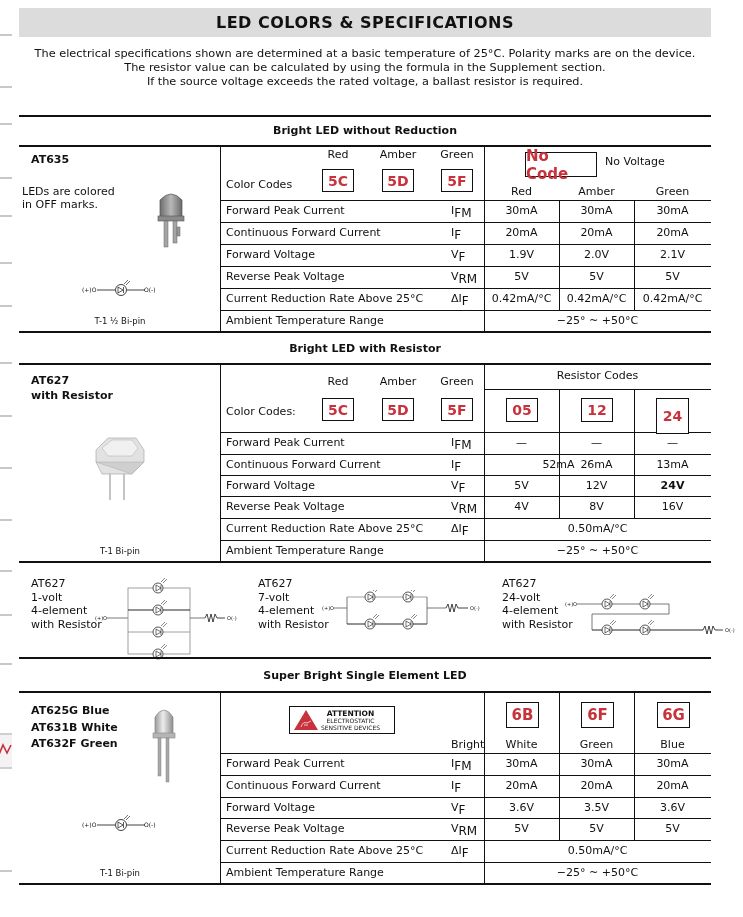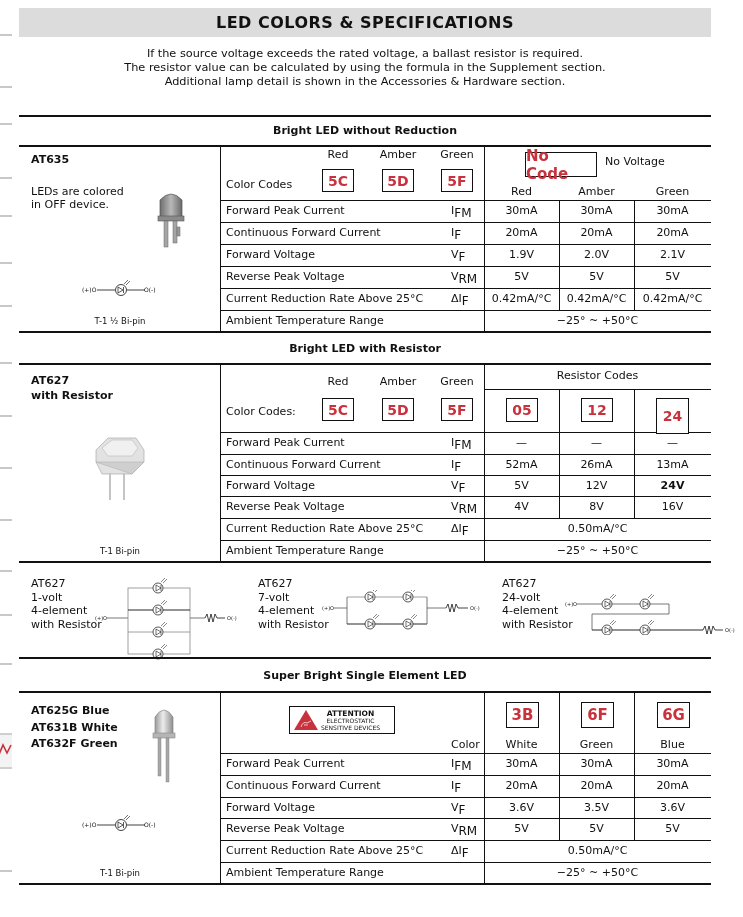--- a/index.html
+++ b/index.html
@@ -54,44 +54,44 @@
   <svg width="12" height="32" style="position:absolute;left:0;top:0">
     <polyline points="-2,22 3,10 7,18 11,10" fill="none" stroke="#c8323c" stroke-width="1.6"></polyline>
   </svg>
 </div>
 
 <div class="title-bar">
   <span>LED COLORS &amp; SPECIFICATIONS</span>
 </div>
 
 <div class="intro">
+  <div>The electrical specifications shown are determined at a basic temperature of 25°C.  Polarity marks are on the device.</div>
+  <div>The resistor value can be calculated by using the formula in the Supplement section.</div>
   <div>If the source voltage exceeds the rated voltage, a ballast resistor is required.</div>
-  <div>The resistor value can be calculated by using the formula in the Supplement section.</div>
-  <div>Additional lamp detail is shown in the Accessories &amp; Hardware section.</div>
 </div>
 
 <div class="hr" style="top:115px"></div>
 <div class="section-title" style="top:124px">Bright LED without Reduction</div>
 <div class="hr" style="top:145px"></div>
 <div class="hr" style="top:331px"></div>
 <div class="vr" style="left:220px;top:145px;height:186px"></div>
 <div class="vr" style="left:484px;top:145px;height:186px"></div>
 <div class="vr" style="left:559px;top:200px;height:110px"></div>
 <div class="vr" style="left:634px;top:200px;height:110px"></div>
 <div class="hl" style="left:220px;width:491px;top:200px"></div>
 <div class="hl" style="left:220px;width:491px;top:222px"></div>
 <div class="hl" style="left:220px;width:491px;top:244px"></div>
 <div class="hl" style="left:220px;width:491px;top:266px"></div>
 <div class="hl" style="left:220px;width:491px;top:288px"></div>
 <div class="hl" style="left:220px;width:491px;top:310px"></div>
 
 <div class="prod" style="left:31px;top:152px">AT635</div>
-<div class="note" style="left:31px;top:185px">
+<div class="note" style="left:22px;top:185px">
   <div>LEDs are colored</div>
-  <div>in OFF device.</div>
+  <div>in OFF marks.</div>
 </div>
 <svg class="abs" style="left:155px;top:190px" width="32" height="60">
   <defs>
       <linearGradient id="g1" x1="0" x2="1">
         <stop offset="0" stop-color="#6e6e6e"></stop>
         <stop offset="0.5" stop-color="#b8b8b8"></stop>
         <stop offset="1" stop-color="#6a6a6a"></stop>
       </linearGradient>
     </defs>
   <path d="M5,28 L5,10 Q16,-2 27,10 L27,28 Z" fill="url(#g1)" stroke="#555" stroke-width="0.7"></path>
@@ -199,21 +199,21 @@
 <div class="code" style="left:656px;top:398px;width:33px;height:36px">24</div>
 
 <div id="s2rows">
     <div class="rowlabel" style="left: 226px; top: 436px;">Forward Peak Current</div>
     <div class="sym" style="left: 451px; top: 436px;"><span>I</span><sub>FM</sub></div>
     <div class="cell" style="left: 484px; width: 75px; top: 436px;">—</div>
     <div class="cell" style="left: 559px; width: 75px; top: 436px;">—</div>
     <div class="cell" style="left: 634px; width: 77px; top: 436px;">—</div>
     <div class="rowlabel" style="left: 226px; top: 458px;">Continuous Forward Current</div>
     <div class="sym" style="left: 451px; top: 458px;"><span>I</span><sub>F</sub></div>
-    <div class="cell" style="left: 484px; width: 75px; top: 458px;">52mA</div>
+    <div class="cell" style="left: 484px; width: 75px; top: 458px; padding-left: 37px;">52mA</div>
     <div class="cell" style="left: 559px; width: 75px; top: 458px;">26mA</div>
     <div class="cell" style="left: 634px; width: 77px; top: 458px;">13mA</div>
     <div class="rowlabel" style="left: 226px; top: 479px;">Forward Voltage</div>
     <div class="sym" style="left: 451px; top: 479px;"><span>V</span><sub>F</sub></div>
     <div class="cell" style="left: 484px; width: 75px; top: 479px;">5V</div>
     <div class="cell" style="left: 559px; width: 75px; top: 479px;">12V</div>
     <div class="cell" style="left: 634px; width: 77px; top: 479px; font-weight: bold;">24V</div>
     <div class="rowlabel" style="left: 226px; top: 500px;">Reverse Peak Voltage</div>
     <div class="sym" style="left: 451px; top: 500px;"><span>V</span><sub>RM</sub></div>
     <div class="cell" style="left: 484px; width: 75px; top: 500px;">4V</div>
@@ -430,22 +430,22 @@
   <svg width="26" height="22" style="margin-left:3px">
     <polygon points="13,1 25,21 1,21" fill="#c8323c"></polygon>
     <path d="M8,18 Q10,12 14,14 L18,12 M11,16 L15,16" stroke="#f4c4c8" stroke-width="1" fill="none"></path>
   </svg>
   <div class="txt">
     <div style="font-size:7.5px">ATTENTION</div>
     <div style="font-size:6px;font-weight:normal">ELECTROSTATIC</div>
     <div style="font-size:6px;font-weight:normal">SENSITIVE DEVICES</div>
   </div>
 </div>
-<div class="rowlabel" style="left:451px;top:738px">Color</div>
-<div class="code" style="left:506px;top:702px;width:33px;height:26px;font-size:15px">3B</div>
+<div class="rowlabel" style="left:451px;top:738px">Bright</div>
+<div class="code" style="left:506px;top:702px;width:33px;height:26px;font-size:15px">6B</div>
 <div class="code" style="left:581px;top:702px;width:33px;height:26px;font-size:15px">6F</div>
 <div class="code" style="left:657px;top:702px;width:33px;height:26px;font-size:15px">6G</div>
 <div class="cell" style="left:484px;top:738px;width:75px">White</div>
 <div class="cell" style="left:559px;top:738px;width:75px">Green</div>
 <div class="cell" style="left:634px;top:738px;width:77px">Blue</div>
 
 <div id="s3rows">
     <div class="rowlabel" style="left: 226px; top: 757px;">Forward Peak Current</div>
     <div class="sym" style="left: 451px; top: 757px;"><span>I</span><sub>FM</sub></div>
     <div class="cell" style="left: 484px; width: 75px; top: 757px;">30mA</div>

